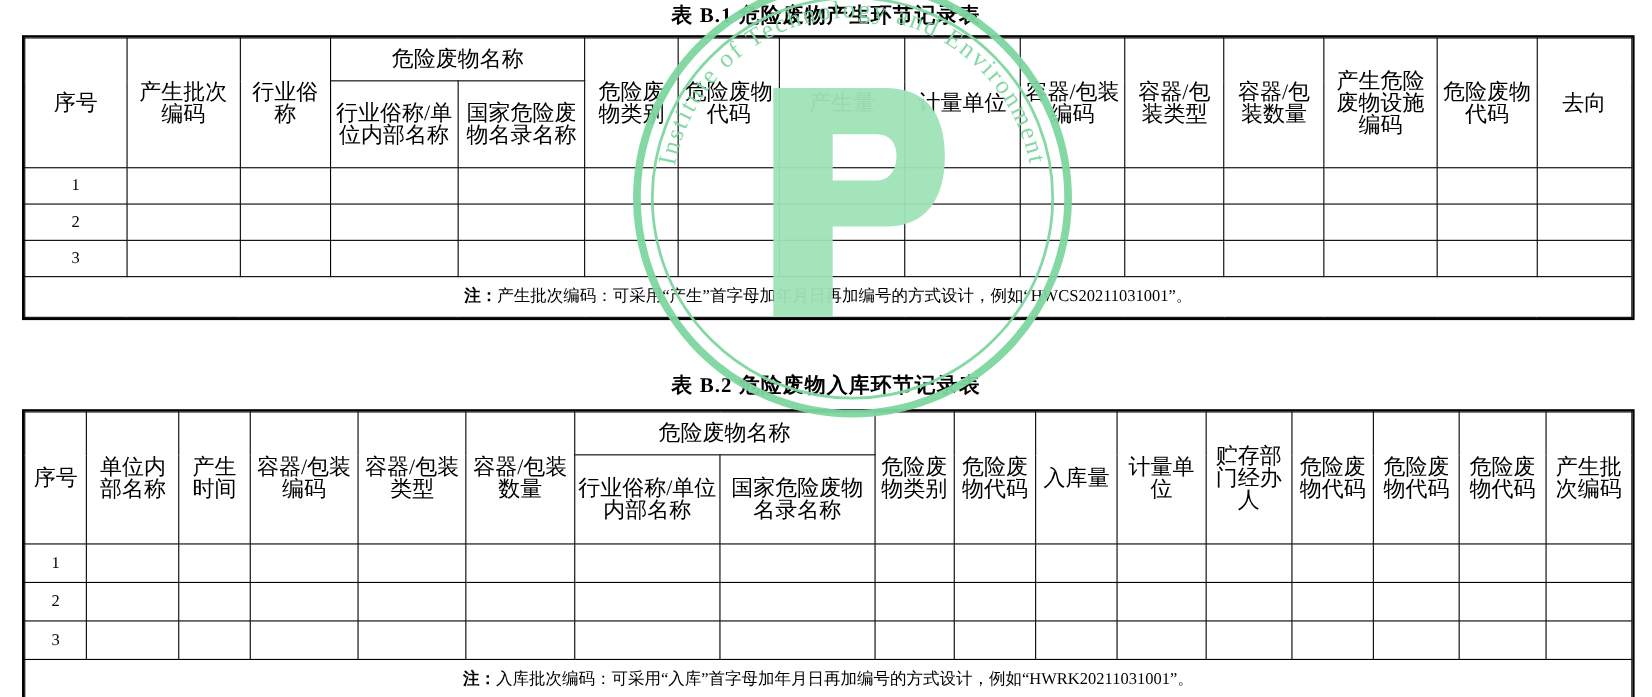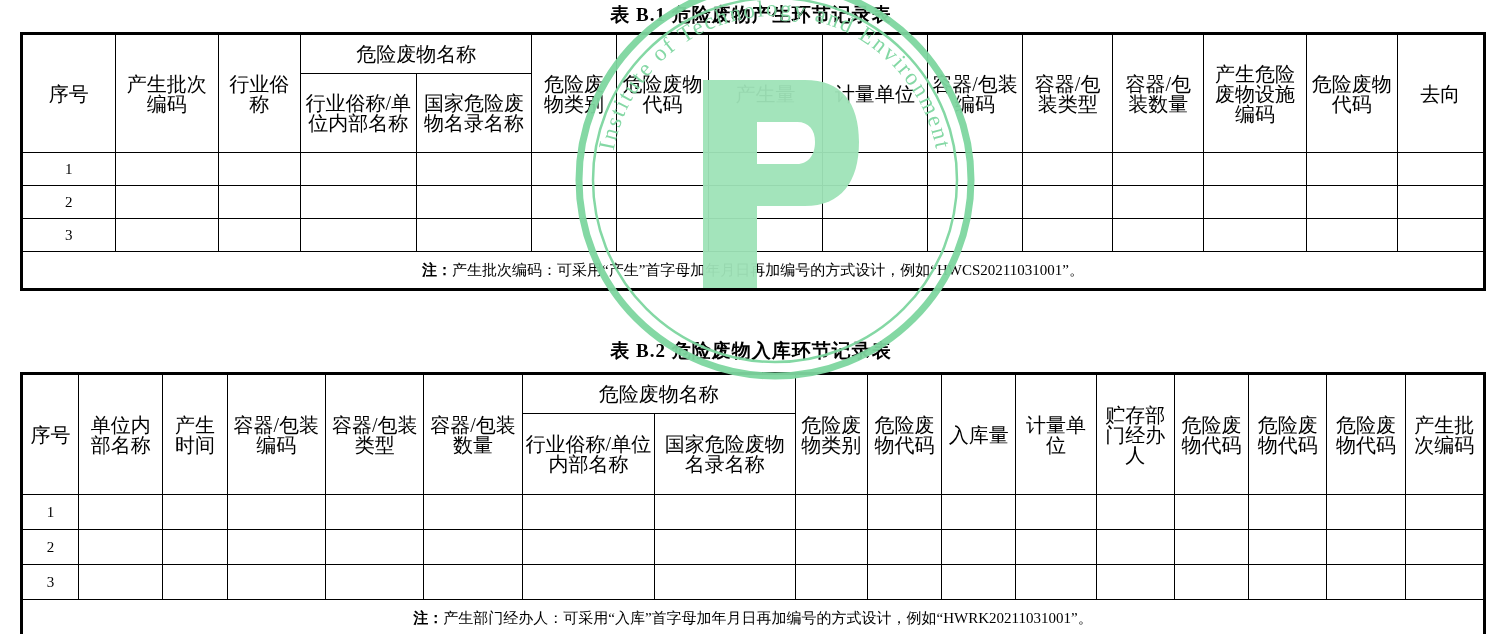--- a/index.html
+++ b/index.html
@@ -304,21 +304,21 @@
             <td class="row-cell"></td>
             <td class="row-cell"></td>
             <td class="row-cell"></td>
             <td class="row-cell"></td>
             <td class="row-cell"></td>
             <td class="row-cell"></td>
             <td class="row-cell"></td>
             <td class="row-cell"></td>
           </tr>
           <tr>
-            <td class="note-cell" colspan="17"><b>注：</b><span>产生部门经办人：可采用“入库”首字母加年月日再加编号的方式设计，例如“HWRK20211031001”。</span></td>
+            <td class="note-cell" colspan="17"><b>注：</b><span>入库批次编码：可采用“入库”首字母加年月日再加编号的方式设计，例如“HWRK20211031001”。</span></td>
           </tr>
         </tbody>
       </table>
     </div>
   </div>
 
   <div class="watermark">
     <svg width="420" height="420" viewBox="0 0 420 420" xmlns="http://www.w3.org/2000/svg">
       <circle cx="210" cy="210" r="196" fill="none" stroke="#7ed6a0" stroke-width="7"></circle>
       <circle cx="210" cy="210" r="182" fill="none" stroke="#7ed6a0" stroke-width="2.5"></circle>

